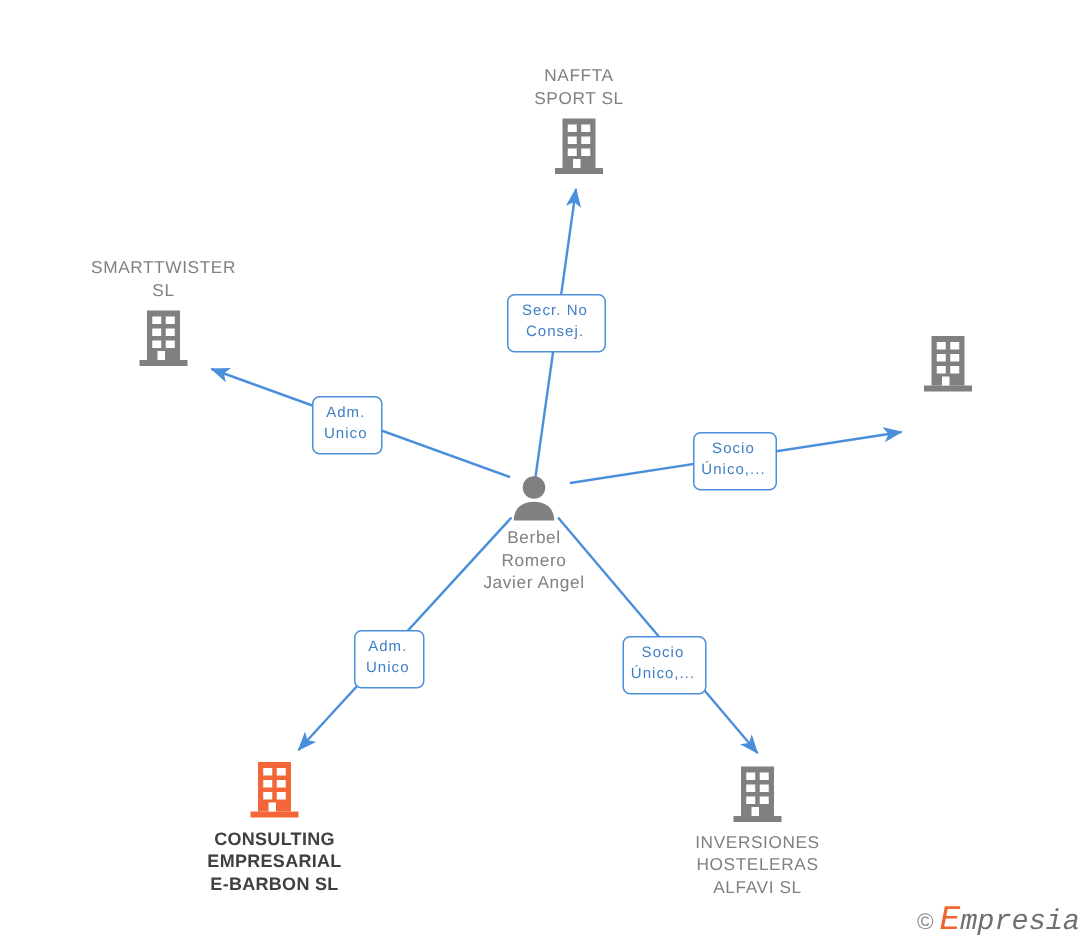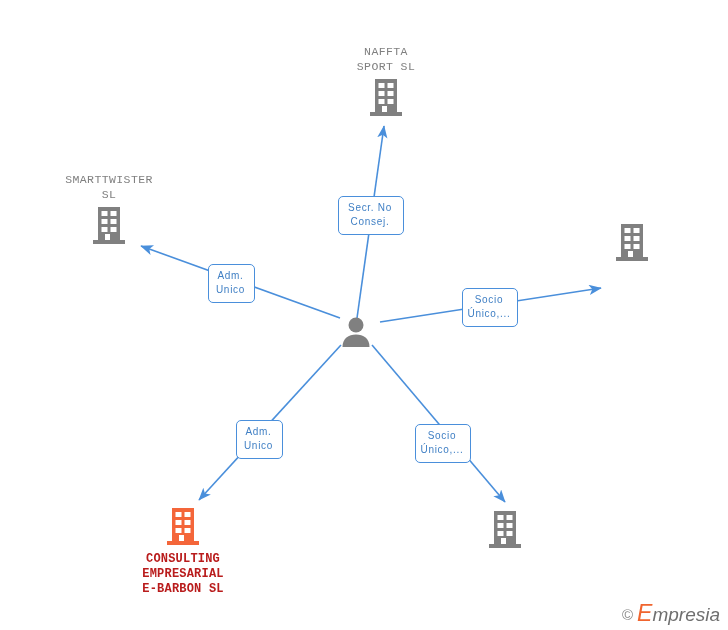--- a/index.html
+++ b/index.html
@@ -33,30 +33,29 @@
     display: block;
     line-height: 0;
   }
   .node .node-label {
     display: block;
     font-size: 11.5px;
     line-height: 15px;
     color: #808080;
     letter-spacing: 0.4px;
     white-space: pre-line;
-    font-family: Liberation Mono, monospace;
   }
   .node.label-above .node-label {
     margin-bottom: 3px;
   }
   .node.label-below .node-label {
     margin-top: 4px;
   }
   .node.highlight .node-label {
-    color: #b91c1c;
+    color: #404040;
     font-weight: bold;
     font-size: 12px;
     line-height: 15px;
     letter-spacing: 0.2px;
   }
   .edge-label {
     position: absolute;
     border: 1.5px solid #4a8fdb;
     border-radius: 5px;
     background: #ffffff;
@@ -76,21 +75,21 @@
     display: flex;
     align-items: center;
     gap: 4px;
   }
   .watermark .copy {
     color: #8a8a8a;
     font-size: 15px;
     line-height: 15px;
   }
   .watermark .brand {
-    font-family: Liberation Sans, sans-serif;
+    font-family: Liberation Mono, monospace;
     font-style: italic;
     font-size: 19px;
     line-height: 19px;
     color: #6f6f6f;
   }
   .watermark .brand .cap {
     color: #f0652f;
     font-size: 23px;
   }
 </style>
@@ -195,29 +194,35 @@
         <rect x="2" y="35" width="32" height="4" fill="#808080"></rect>
         <rect x="10.5" y="6" width="6" height="5" fill="#ffffff"></rect>
         <rect x="19.5" y="6" width="6" height="5" fill="#ffffff"></rect>
         <rect x="10.5" y="14" width="6" height="5" fill="#ffffff"></rect>
         <rect x="19.5" y="14" width="6" height="5" fill="#ffffff"></rect>
         <rect x="10.5" y="22" width="6" height="5" fill="#ffffff"></rect>
         <rect x="19.5" y="22" width="6" height="5" fill="#ffffff"></rect>
         <rect x="14" y="29" width="5" height="6" fill="#ffffff"></rect>
       </svg>
     </span>
+    <span class="node-label">INVERSIONES
+HOSTELERAS
+ALFAVI SL</span>
   </div>
 
   <div class="node label-below" style="left:276px; top:316px;">
     <span class="icon-wrap">
       <svg width="34" height="32" viewBox="0 0 34 32" xmlns="http://www.w3.org/2000/svg">
         <circle cx="17" cy="9" r="7.5" fill="#808080"></circle>
         <path d="M3.5,31 C3.5,22.5 9.5,18.5 17,18.5 C24.5,18.5 30.5,22.5 30.5,31 Z" fill="#808080"></path>
       </svg>
     </span>
+    <span class="node-label">Berbel
+Romero
+Javier Angel</span>
   </div>
 
   <div class="edge-label" style="left:338px; top:196px; width:66px;">Secr. No
 Consej.</div>
 
   <div class="edge-label" style="left:208px; top:264px; width:47px;">Adm.
 Unico</div>
 
   <div class="edge-label" style="left:462px; top:288px; width:56px;">Socio
 Único,...</div>

